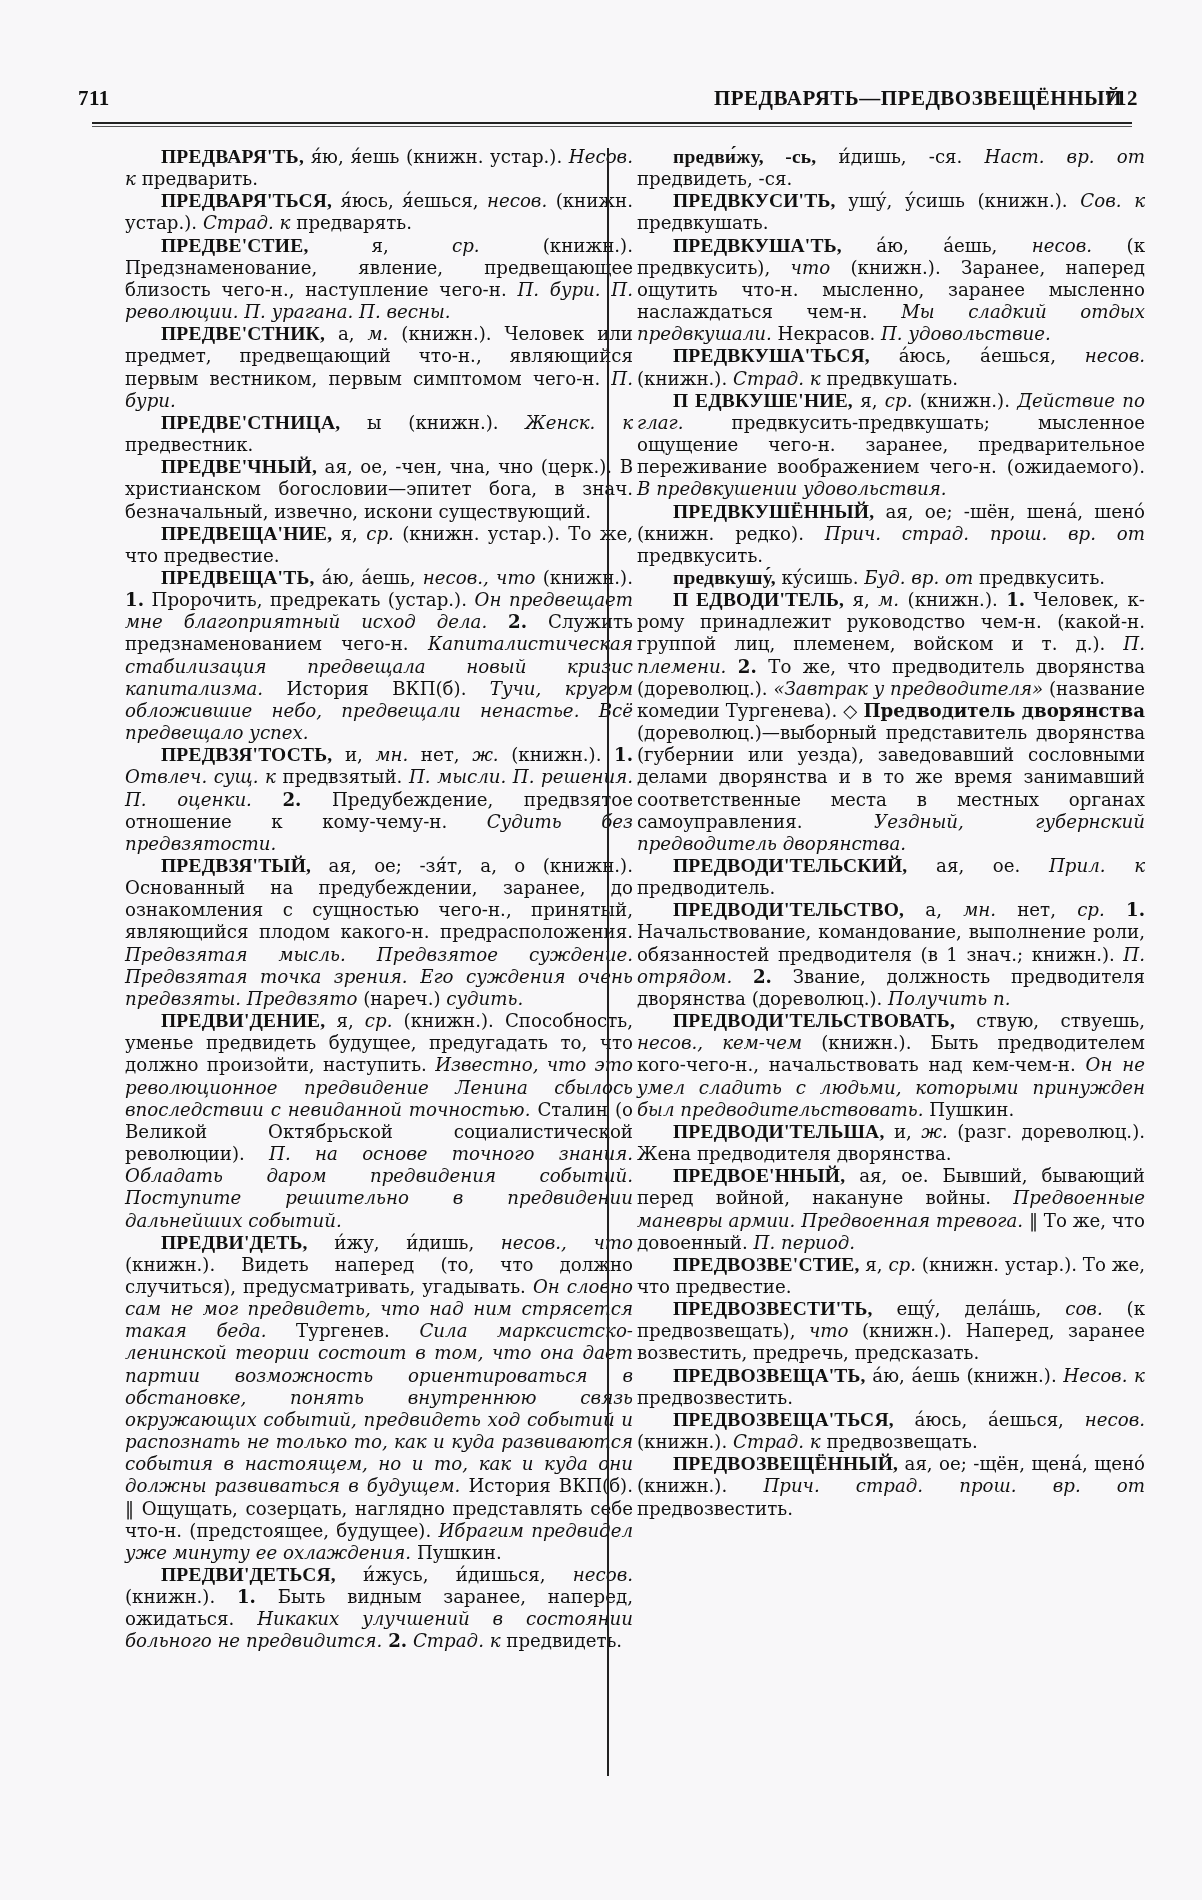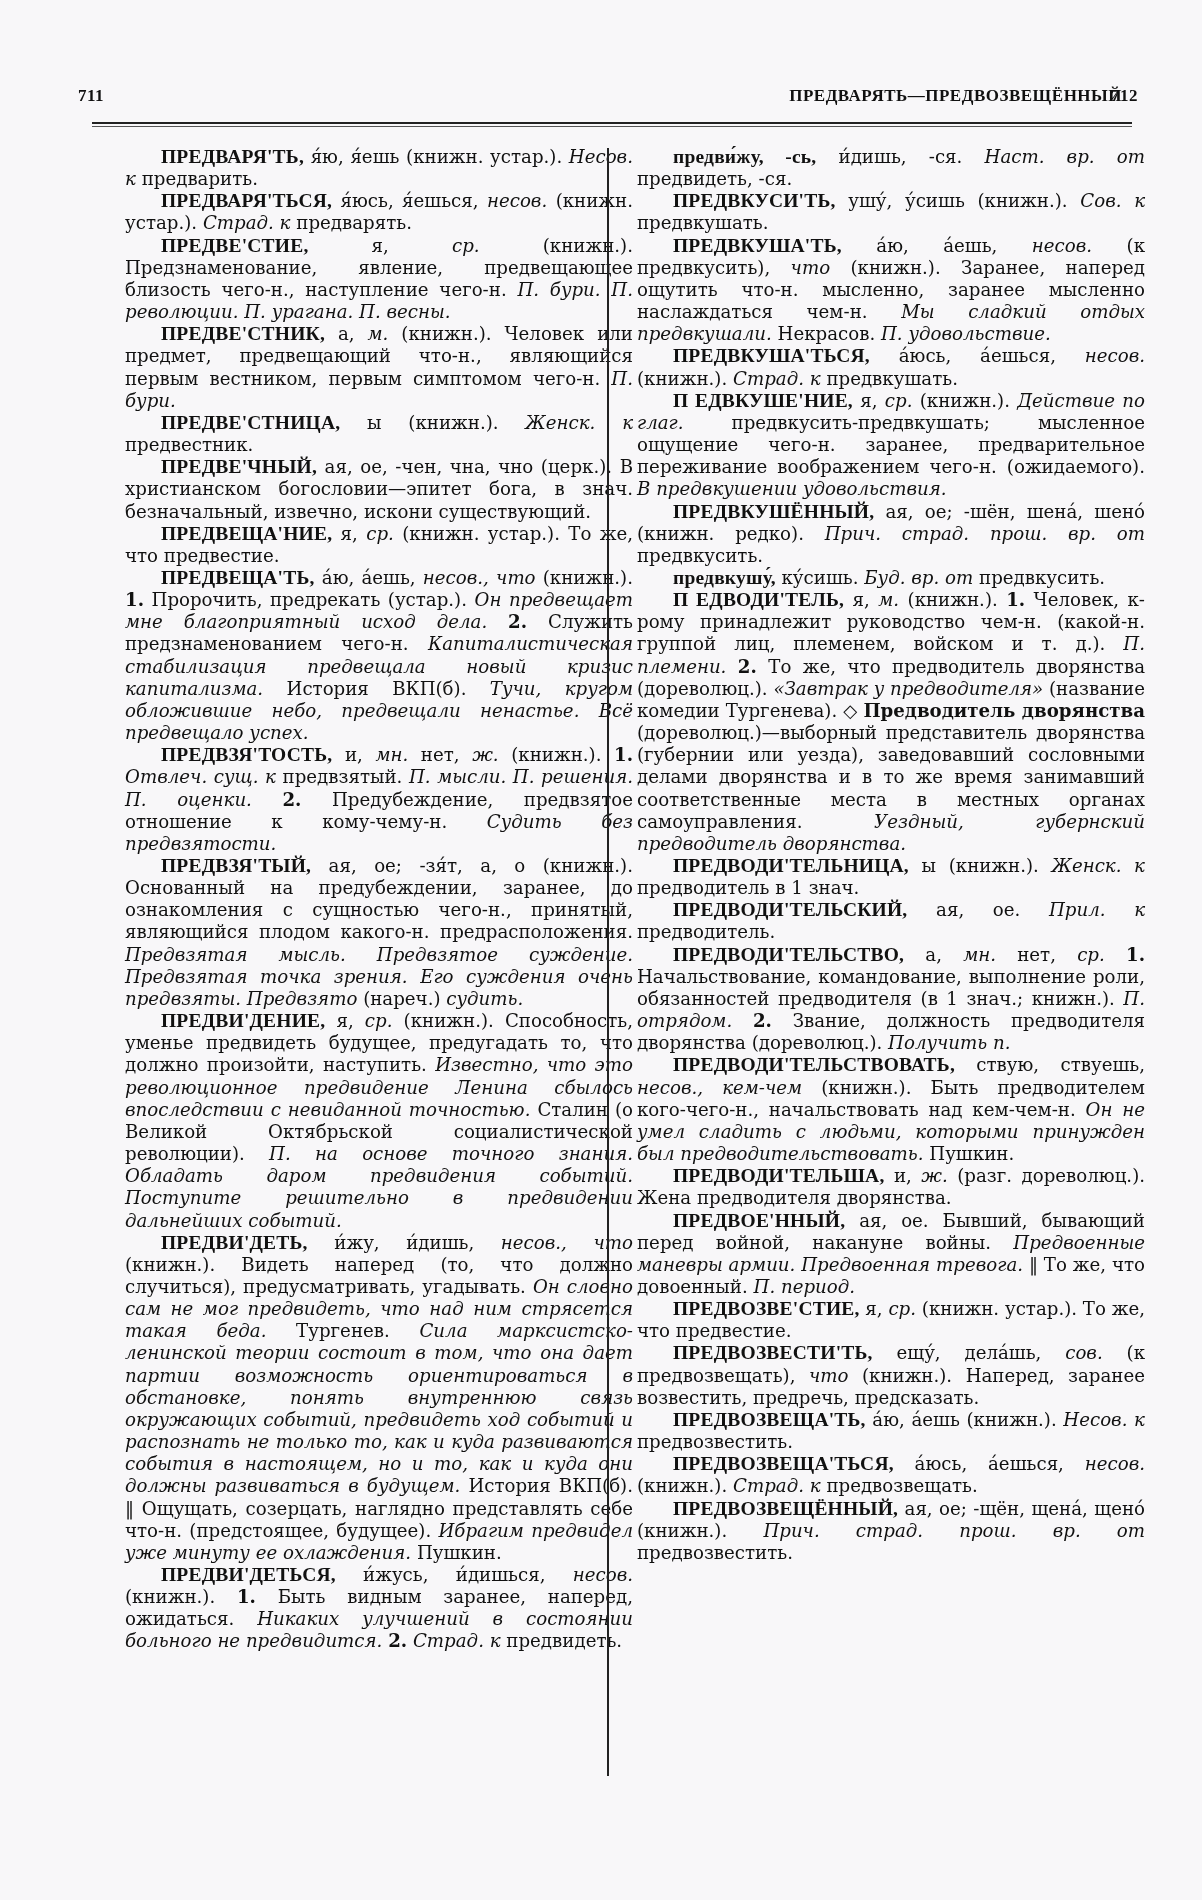--- a/index.html
+++ b/index.html
@@ -11,21 +11,21 @@
     position: relative;
     overflow: hidden;
   }
   .header {
     position: absolute; left: 78px; top: 86px; width: 1060px; height: 40px;
   }
   .page-left, .page-right, .running-title {
     position: absolute; top: 0;
     font-family: "Liberation Serif", serif;
     font-weight: bold;
-    font-size: 17px;
+    font-size: 21px;
     letter-spacing: 0.5px;
   }
   .page-left { left: 0; }
   .page-right { right: 0; }
   .running-title { left: 0; right: 16px; text-align: right; }
   .rule {
     position: absolute; left: 92px; width: 1040px; height: 2px; background: #222;
   }
   .rule.r1 { top: 122px; }
   .rule.r2 { top: 126px; height: 1px; background: #555; }
@@ -73,21 +73,20 @@
 <div class="col-divider"></div>
 <div class="column col-right" id="col-1">
     <p class="entry"><span class="hw">предви́жу, -сь,</span><span> и́дишь, -ся. </span><span class="it">Наст. вр. от</span><span> предвидеть, -ся.</span></p>
     <p class="entry"><span class="hw">ПРЕДВКУСИ'ТЬ,</span><span> ушу́, у́сишь (книжн.). </span><span class="it">Сов. к</span><span> предвкушать.</span></p>
     <p class="entry"><span class="hw">ПРЕДВКУША'ТЬ,</span><span> а́ю, а́ешь, </span><span class="it">несов.</span><span> (к предвкусить), </span><span class="it">что</span><span> (книжн.). Заранее, наперед ощутить что-н. мысленно, заранее мысленно наслаждаться чем-н. </span><span class="it">Мы сладкий отдых предвкушали.</span><span> Некрасов. </span><span class="it">П. удовольствие.</span></p>
     <p class="entry"><span class="hw">ПРЕДВКУША'ТЬСЯ,</span><span> а́юсь, а́ешься, </span><span class="it">несов.</span><span> (книжн.). </span><span class="it">Страд. к</span><span> предвкушать.</span></p>
     <p class="entry"><span class="hw">П ЕДВКУШЕ'НИЕ,</span><span> я, </span><span class="it">ср.</span><span> (книжн.). </span><span class="it">Действие по глаг.</span><span> предвкусить-предвкушать; мысленное ощущение чего-н. заранее, предварительное переживание воображением чего-н. (ожидаемого). </span><span class="it">В предвкушении удовольствия.</span></p>
     <p class="entry"><span class="hw">ПРЕДВКУШЁННЫЙ,</span><span> ая, ое; -шён, шена́, шено́ (книжн. редко). </span><span class="it">Прич. страд. прош. вр. от</span><span> предвкусить.</span></p>
     <p class="entry"><span class="hw">предвкушу́,</span><span> ку́сишь. </span><span class="it">Буд. вр. от</span><span> предвкусить.</span></p>
     <p class="entry"><span class="hw">П ЕДВОДИ'ТЕЛЬ,</span><span> я, </span><span class="it">м.</span><span> (книжн.). </span><span class="bd">1.</span><span> Человек, к-рому принадлежит руководство чем-н. (какой-н. группой лиц, племенем, войском и т. д.). </span><span class="it">П. племени.</span><span> </span><span class="bd">2.</span><span> То же, что предводитель дворянства (дореволюц.). </span><span class="it">«Завтрак у предводителя»</span><span> (название комедии Тургенева). ◇ </span><span class="bd">Предводитель дворянства</span><span> (дореволюц.)—выборный представитель дворянства (губернии или уезда), заведовавший сословными делами дворянства и в то же время занимавший соответственные места в местных органах самоуправления. </span><span class="it">Уездный, губернский предводитель дворянства.</span></p>
-    <p class="entry"><span class="hw">ПРЕДВОДИ'ТЕЛЬНИЦА,</span><span> ы (книжн.). </span><span class="it">Женск. к</span><span> предводитель в 1 знач.</span></p>
     <p class="entry"><span class="hw">ПРЕДВОДИ'ТЕЛЬСКИЙ,</span><span> ая, ое. </span><span class="it">Прил. к</span><span> предводитель.</span></p>
     <p class="entry"><span class="hw">ПРЕДВОДИ'ТЕЛЬСТВО,</span><span> а, </span><span class="it">мн.</span><span> нет, </span><span class="it">ср.</span><span> </span><span class="bd">1.</span><span> Начальствование, командование, выполнение роли, обязанностей предводителя (в 1 знач.; книжн.). </span><span class="it">П. отрядом.</span><span> </span><span class="bd">2.</span><span> Звание, должность предводителя дворянства (дореволюц.). </span><span class="it">Получить п.</span></p>
     <p class="entry"><span class="hw">ПРЕДВОДИ'ТЕЛЬСТВОВАТЬ,</span><span> ствую, ствуешь, </span><span class="it">несов., кем-чем</span><span> (книжн.). Быть предводителем кого-чего-н., начальствовать над кем-чем-н. </span><span class="it">Он не умел сладить с людьми, которыми принужден был предводительствовать.</span><span> Пушкин.</span></p>
     <p class="entry"><span class="hw">ПРЕДВОДИ'ТЕЛЬША,</span><span> и, </span><span class="it">ж.</span><span> (разг. дореволюц.). Жена предводителя дворянства.</span></p>
     <p class="entry"><span class="hw">ПРЕДВОЕ'ННЫЙ,</span><span> ая, ое. Бывший, бывающий перед войной, накануне войны. </span><span class="it">Предвоенные маневры армии. Предвоенная тревога.</span><span> ‖ То же, что довоенный. </span><span class="it">П. период.</span></p>
     <p class="entry"><span class="hw">ПРЕДВОЗВЕ'СТИЕ,</span><span> я, </span><span class="it">ср.</span><span> (книжн. устар.). То же, что предвестие.</span></p>
     <p class="entry"><span class="hw">ПРЕДВОЗВЕСТИ'ТЬ,</span><span> ещу́, дела́шь, </span><span class="it">сов.</span><span> (к предвозвещать), </span><span class="it">что</span><span> (книжн.). Наперед, заранее возвестить, предречь, предсказать.</span></p>
     <p class="entry"><span class="hw">ПРЕДВОЗВЕЩА'ТЬ,</span><span> а́ю, а́ешь (книжн.). </span><span class="it">Несов. к</span><span> предвозвестить.</span></p>
     <p class="entry"><span class="hw">ПРЕДВОЗВЕЩА'ТЬСЯ,</span><span> а́юсь, а́ешься, </span><span class="it">несов.</span><span> (книжн.). </span><span class="it">Страд. к</span><span> предвозвещать.</span></p>
     <p class="entry"><span class="hw">ПРЕДВОЗВЕЩЁННЫЙ,</span><span> ая, ое; -щён, щена́, щено́ (книжн.). </span><span class="it">Прич. страд. прош. вр. от</span><span> предвозвестить.</span></p>

